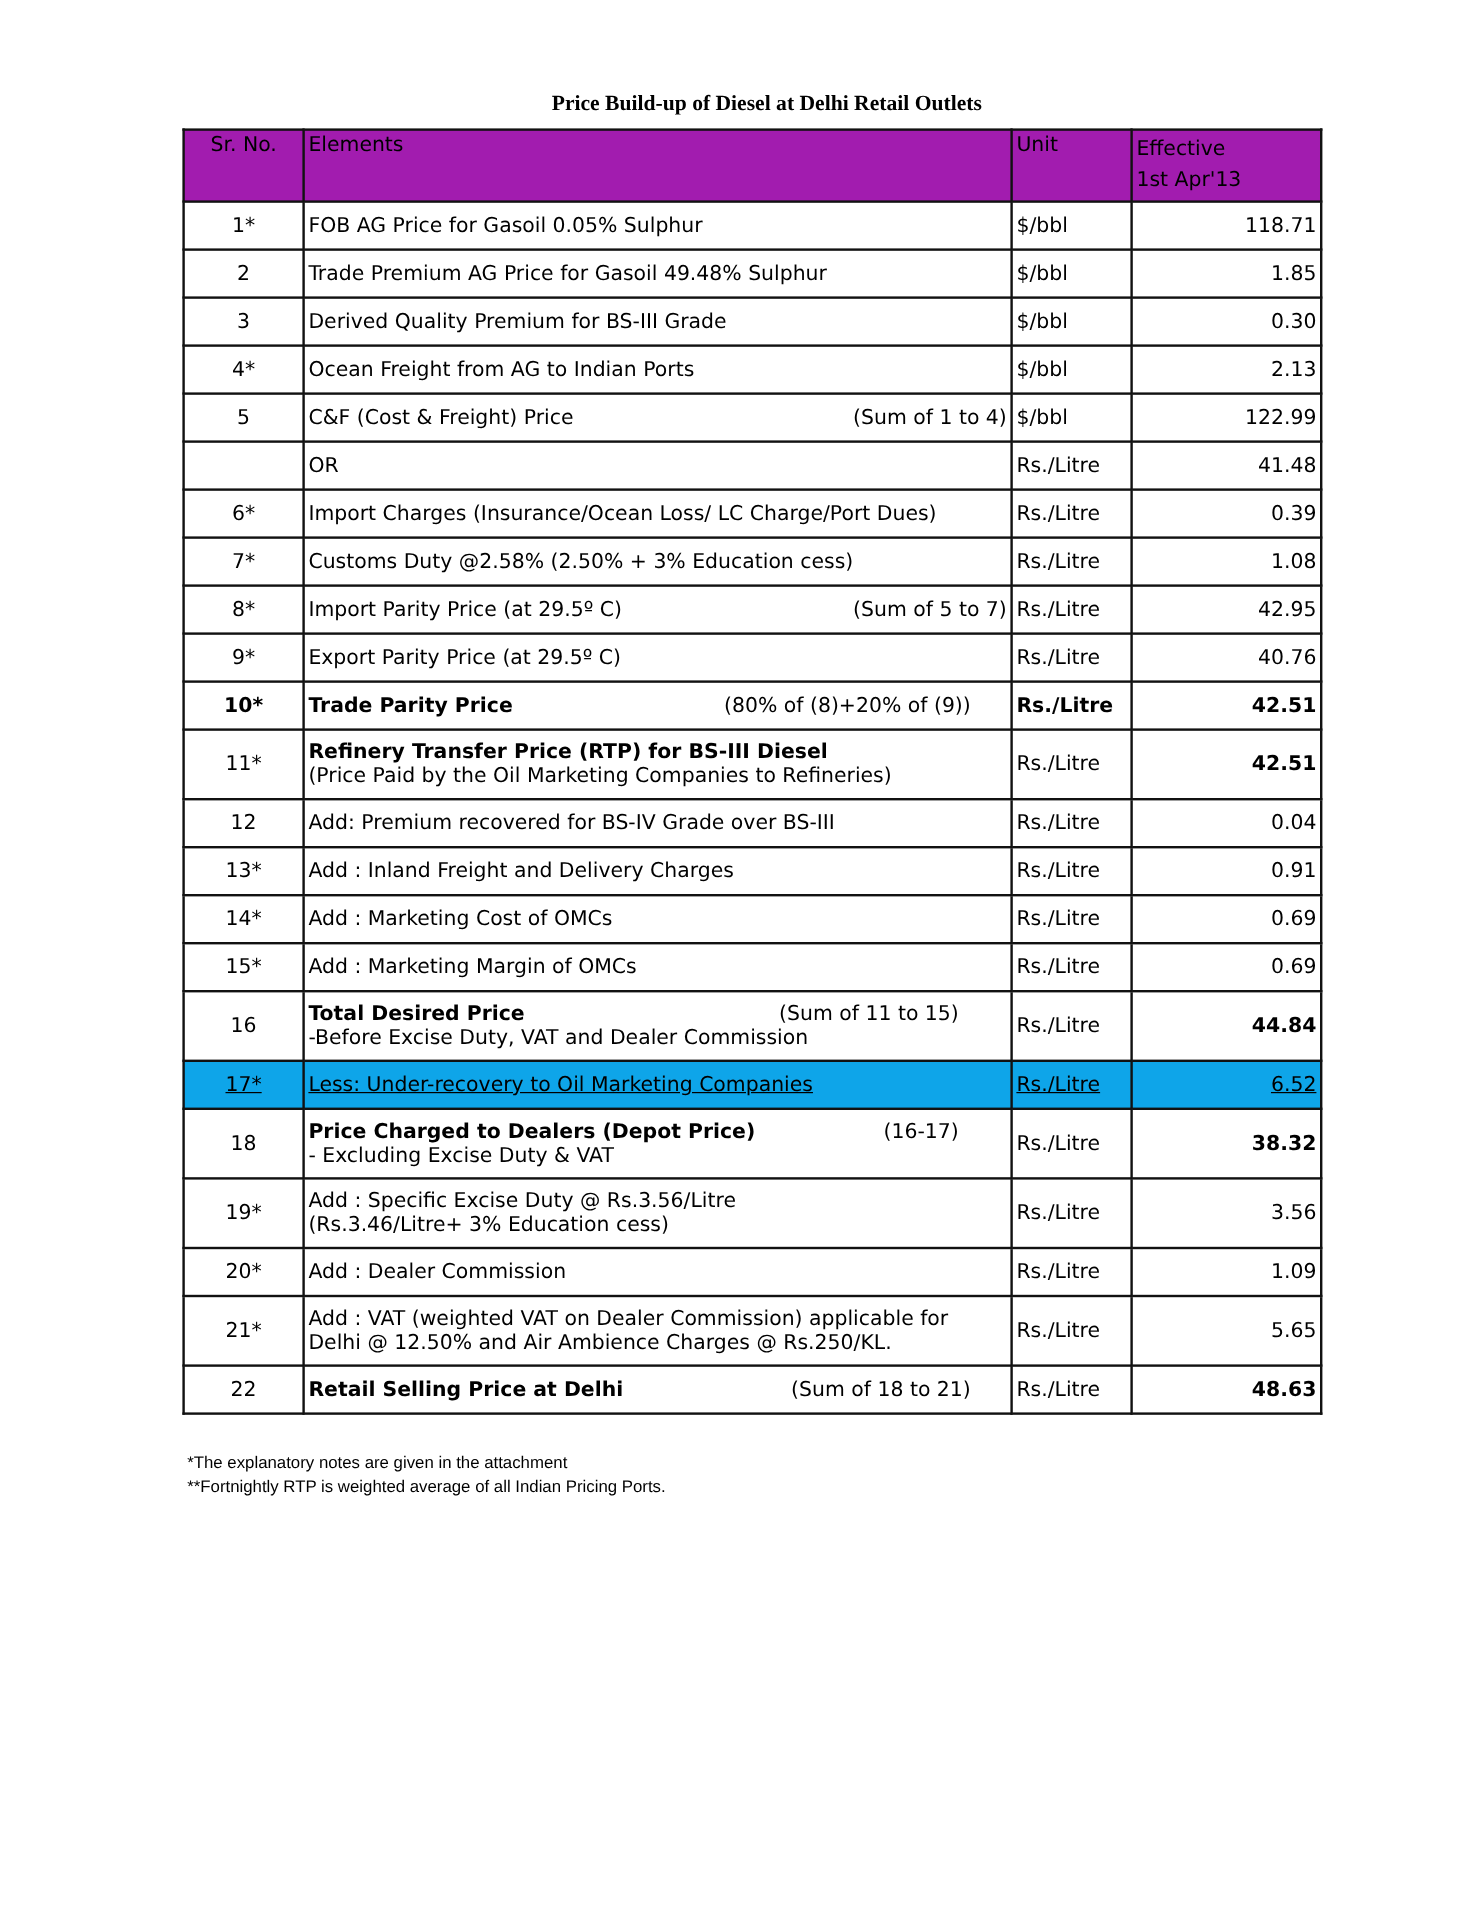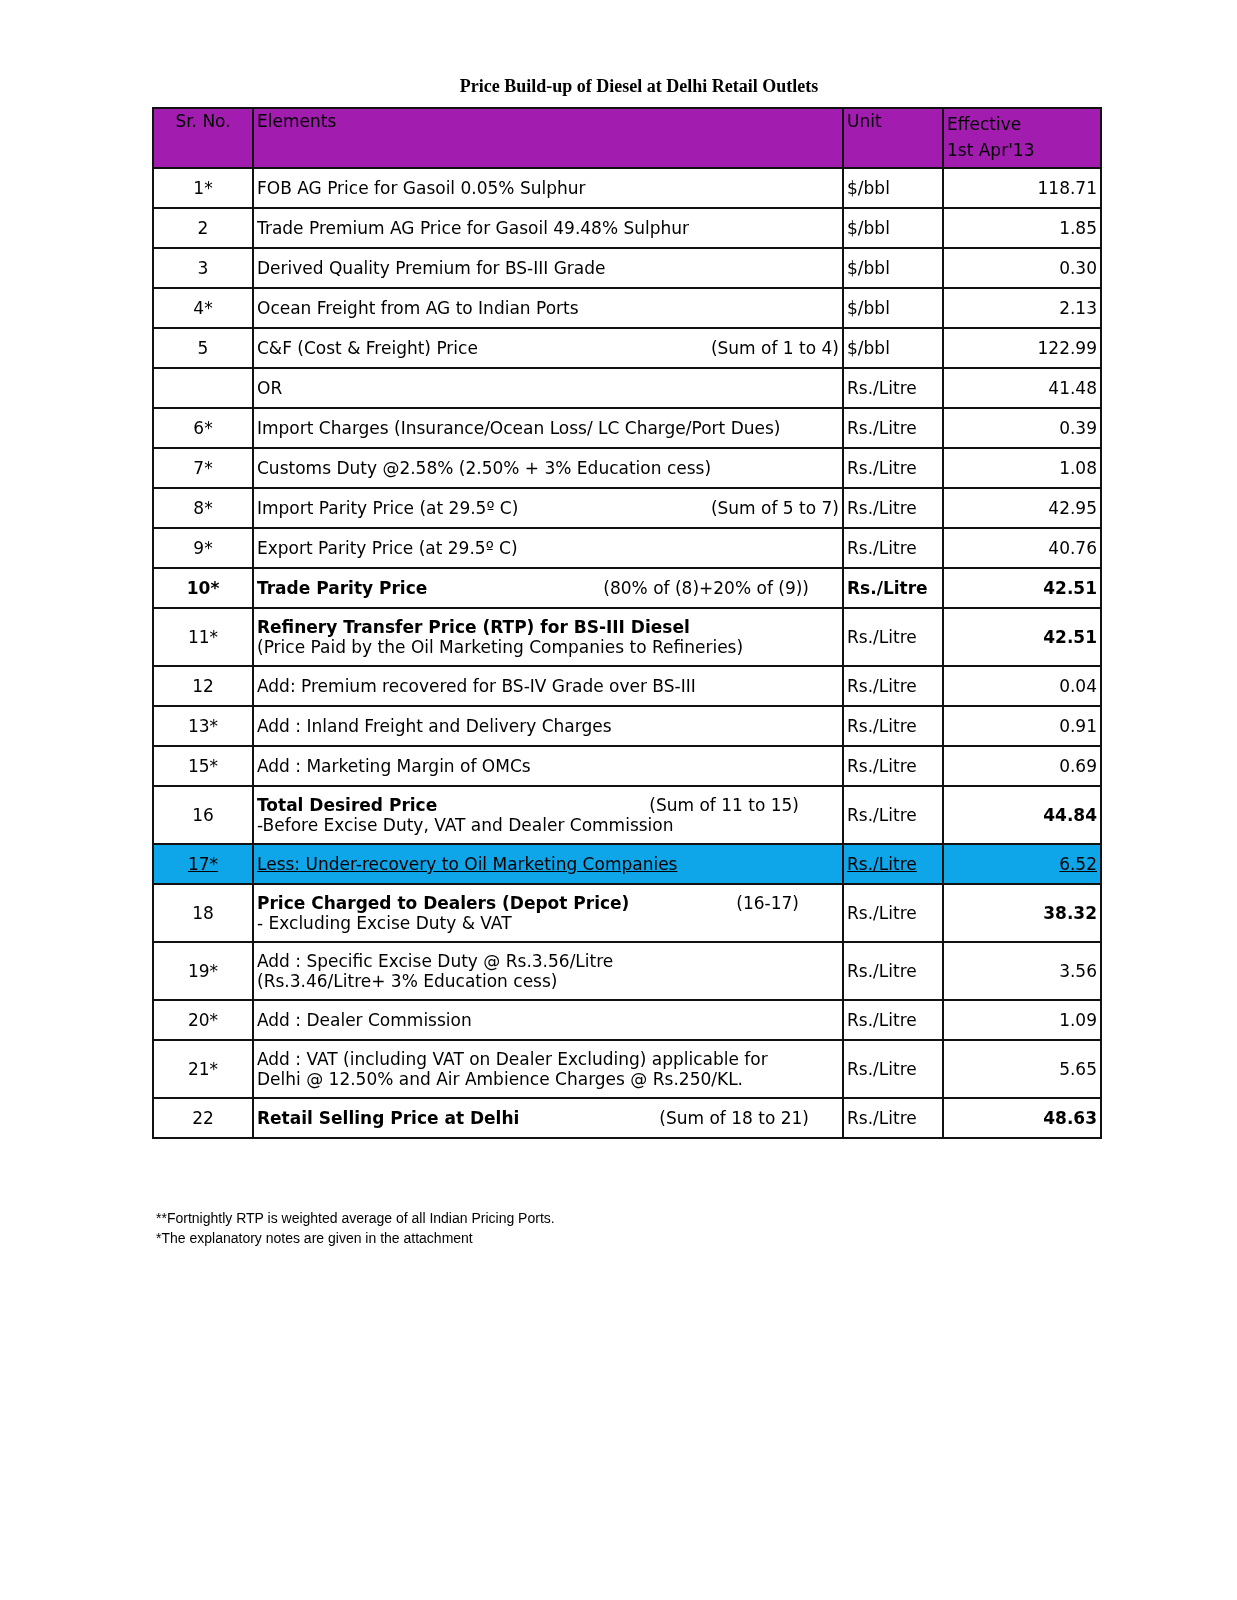--- a/index.html
+++ b/index.html
@@ -140,20 +140,26 @@
         <td>Rs./Litre</td>
         <td class="c-val">0.04</td>
       </tr>
     <tr>
         <td class="c-sr">13*</td>
         <td>Add : Inland Freight and Delivery Charges</td>
         <td>Rs./Litre</td>
         <td class="c-val">0.91</td>
       </tr>
     <tr>
+        <td class="c-sr">14*</td>
+        <td>Add : Marketing Cost of OMCs</td>
+        <td>Rs./Litre</td>
+        <td class="c-val">0.69</td>
+      </tr>
+    <tr>
         <td class="c-sr">15*</td>
         <td>Add : Marketing Margin of OMCs</td>
         <td>Rs./Litre</td>
         <td class="c-val">0.69</td>
       </tr>
 
     <tr class="tall">
         <td class="c-sr">16</td>
         <td>
           <div class="el-wrap" style="padding-right:40px">
@@ -198,21 +204,21 @@
     <tr>
         <td class="c-sr">20*</td>
         <td>Add : Dealer Commission</td>
         <td>Rs./Litre</td>
         <td class="c-val">1.09</td>
       </tr>
 
     <tr class="tall">
         <td class="c-sr">21*</td>
         <td>
-          <span class="el-sub">Add : VAT (including VAT on Dealer Excluding) applicable for</span>
+          <span class="el-sub">Add : VAT (weighted VAT on Dealer Commission) applicable for</span>
           <span class="el-sub">Delhi @ 12.50% and Air Ambience Charges @ Rs.250/KL.</span>
         </td>
         <td>Rs./Litre</td>
         <td class="c-val">5.65</td>
       </tr>
 
     <tr>
         <td class="c-sr">22</td>
         <td>
           <div class="el-wrap" style="padding-right:30px">
@@ -220,15 +226,15 @@
             <span>(Sum of 18 to 21)</span>
           </div>
         </td>
         <td>Rs./Litre</td>
         <td class="c-val bold">48.63</td>
       </tr>
   </tbody>
 </table>
 
 <div class="note-area">
+  <div>*The explanatory notes are given in the attachment</div>
   <div>**Fortnightly RTP is weighted average of all Indian Pricing Ports.</div>
-  <div>*The explanatory notes are given in the attachment</div>
 </div>
 
 </body></html>

